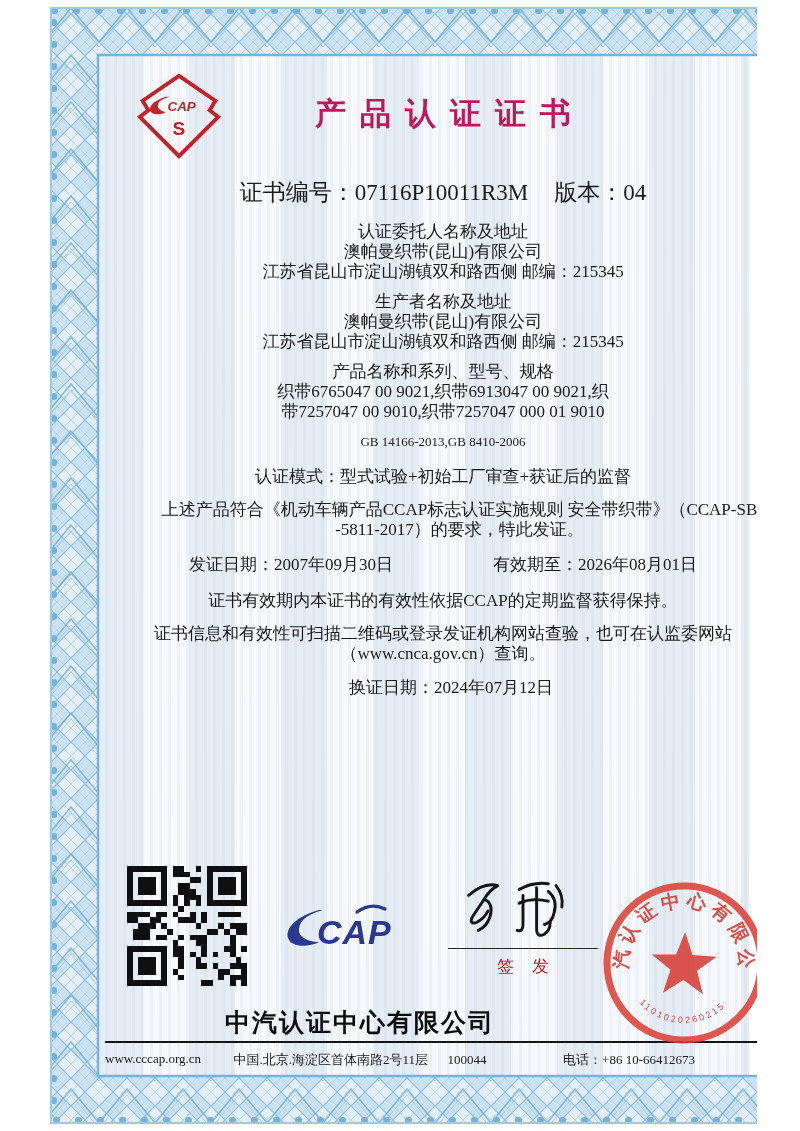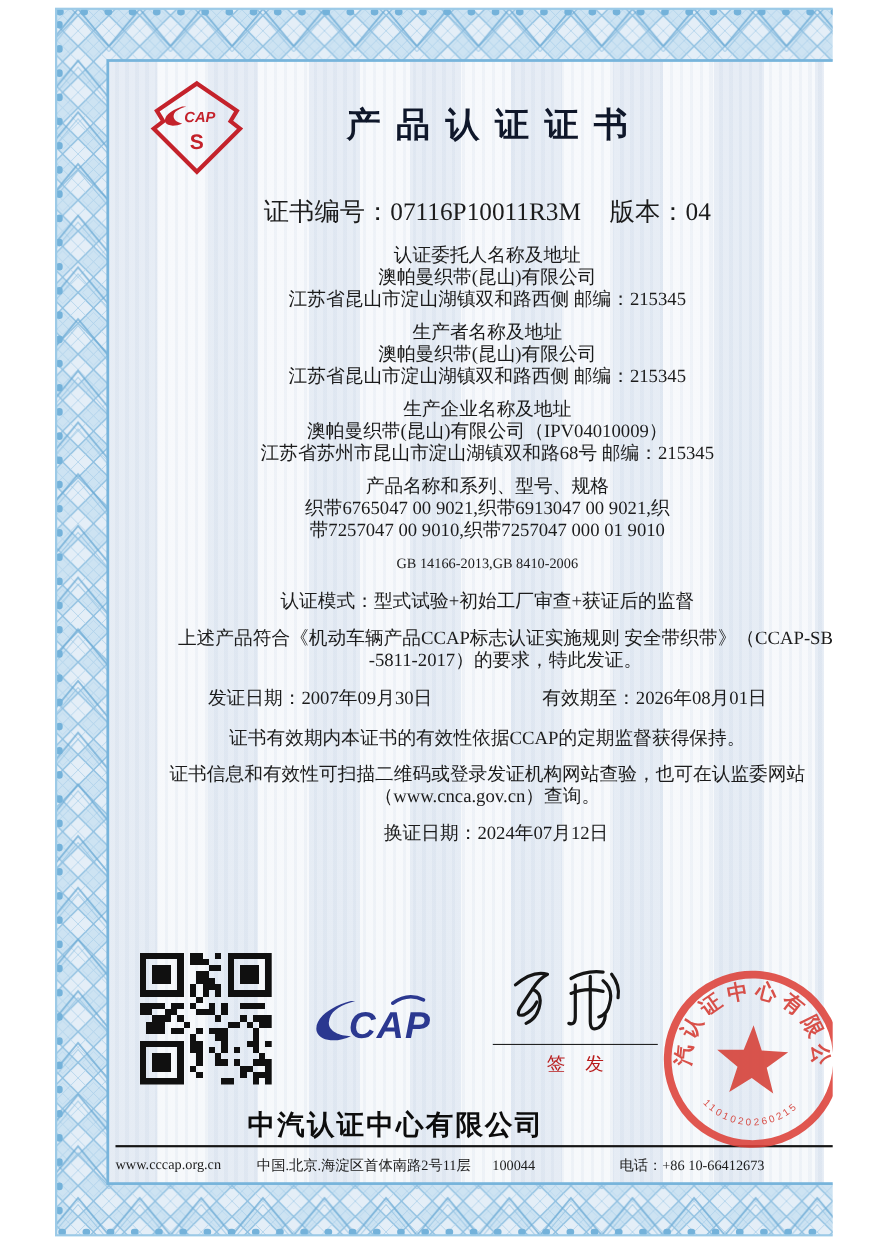--- a/index.html
+++ b/index.html
@@ -6,21 +6,21 @@
   .page{position:relative;width:714px;height:1131px;margin:0 auto;background:#fff;overflow:hidden;
         font-family:"Liberation Serif",serif;color:#1b1b1b;}
   .paper{position:absolute;inset:8px;
     background:
       repeating-linear-gradient(90deg, rgba(160,182,210,.10) 0 3px, rgba(255,255,255,0) 3px 9px),
       repeating-linear-gradient(90deg, rgba(255,255,255,.55) 0 46px, rgba(203,216,234,.20) 46px 92px),
       linear-gradient(#eef2f8,#ecf1f7);}
   .border-svg{position:absolute;left:0;top:0;}
   .content{position:absolute;left:55px;top:55px;width:690px;height:1021px;text-align:center;}
   .title{margin-top:38px;font-family:"Liberation Sans",sans-serif;font-weight:bold;
-         font-size:31px;letter-spacing:.45em;text-indent:.45em;color:#0f172a;}
+         font-size:31px;letter-spacing:.45em;text-indent:.45em;color:#be185d;}
   .certline{margin-top:42px;font-size:23px;white-space:nowrap;}
   .certline .ver{margin-left:26px;}
   .sections{margin-top:14px;}
   .sec{margin-bottom:10px;line-height:20px;font-size:17px;}
   .sec .std{font-size:13px;}
   .mode{margin-top:14px;font-size:17px;line-height:22px;white-space:nowrap;}
   .statement{margin-top:12px;font-size:17px;line-height:20px;}
   .statement div{white-space:nowrap;padding-left:33px;}
   .dates{margin-top:13px;font-size:17px;display:flex;justify-content:center;gap:100px;white-space:nowrap;}
   .validity{margin-top:13px;font-size:17px;white-space:nowrap;}
@@ -84,25 +84,20 @@
     <div class="sections">
       <div class="sec">
         <div>认证委托人名称及地址</div>
         <div>澳帕曼织带(昆山)有限公司</div>
         <div>江苏省昆山市淀山湖镇双和路西侧  邮编：215345</div>
       </div>
       <div class="sec">
         <div>生产者名称及地址</div>
         <div>澳帕曼织带(昆山)有限公司</div>
         <div>江苏省昆山市淀山湖镇双和路西侧  邮编：215345</div>
-      </div>
-      <div class="sec">
-        <div>生产企业名称及地址</div>
-        <div>澳帕曼织带(昆山)有限公司（IPV04010009）</div>
-        <div>江苏省苏州市昆山市淀山湖镇双和路68号  邮编：215345</div>
       </div>
       <div class="sec">
         <div>产品名称和系列、型号、规格</div>
         <div>织带6765047 00 9021,织带6913047 00 9021,织</div>
         <div>带7257047 00 9010,织带7257047 000 01 9010</div>
       </div>
       <div class="sec">
         <div class="std">GB 14166-2013,GB 8410-2006</div>
       </div>
     </div>

